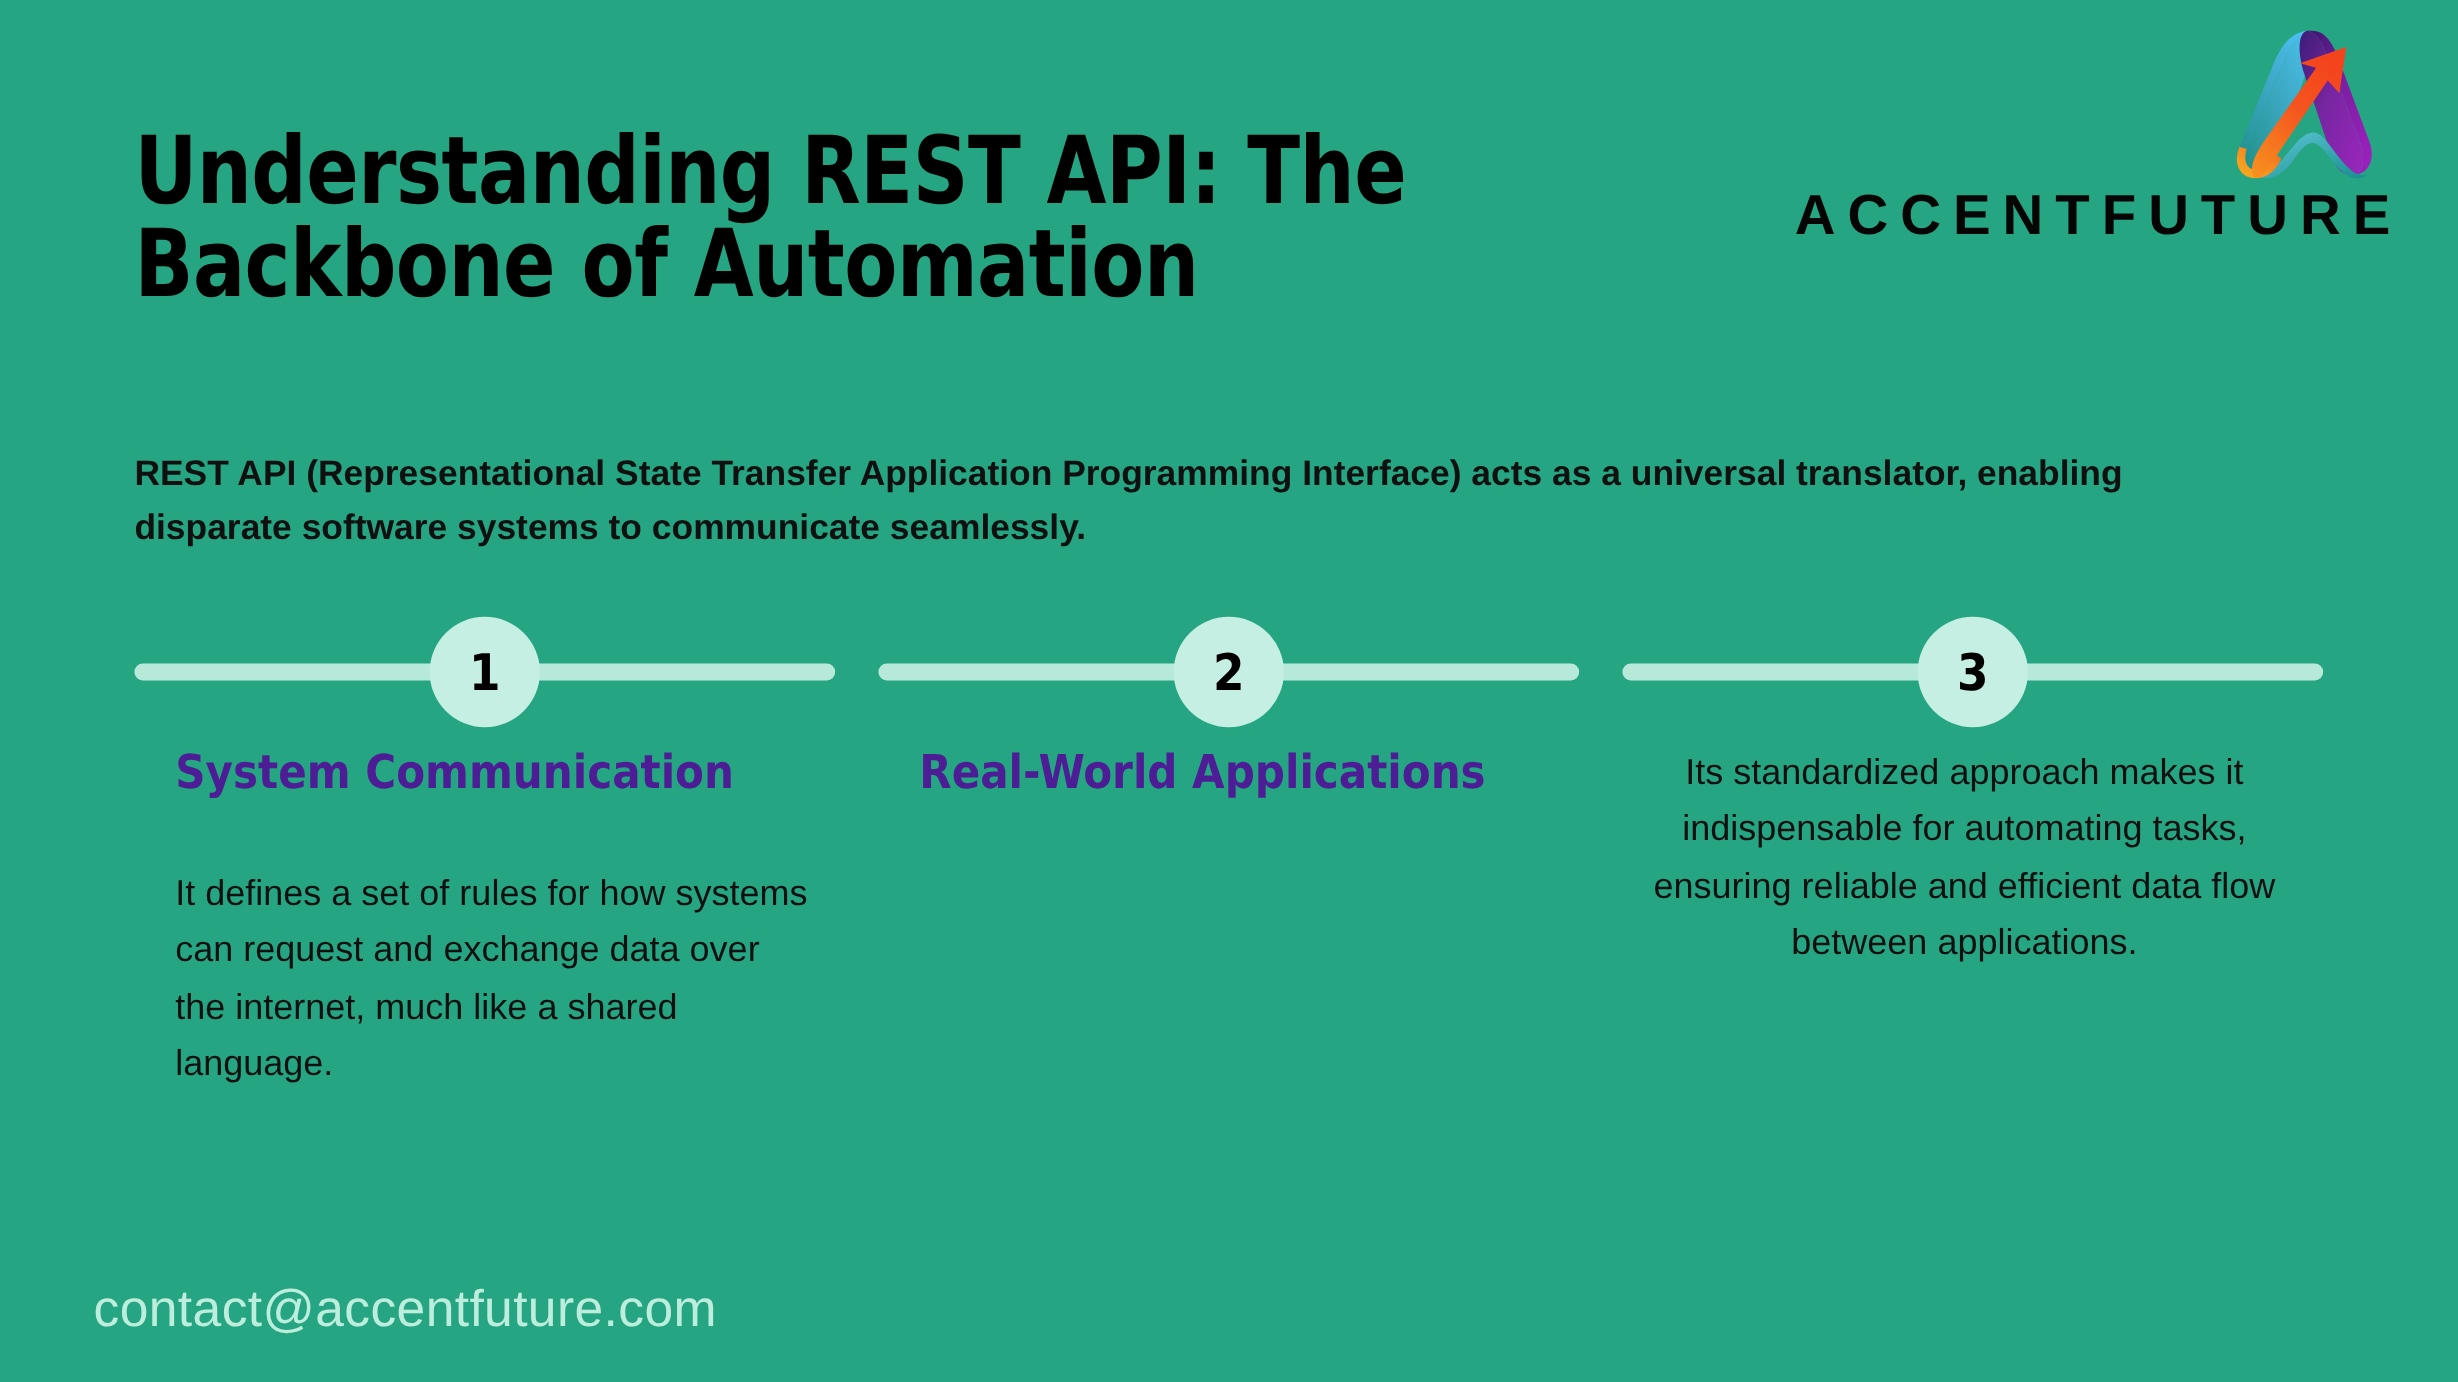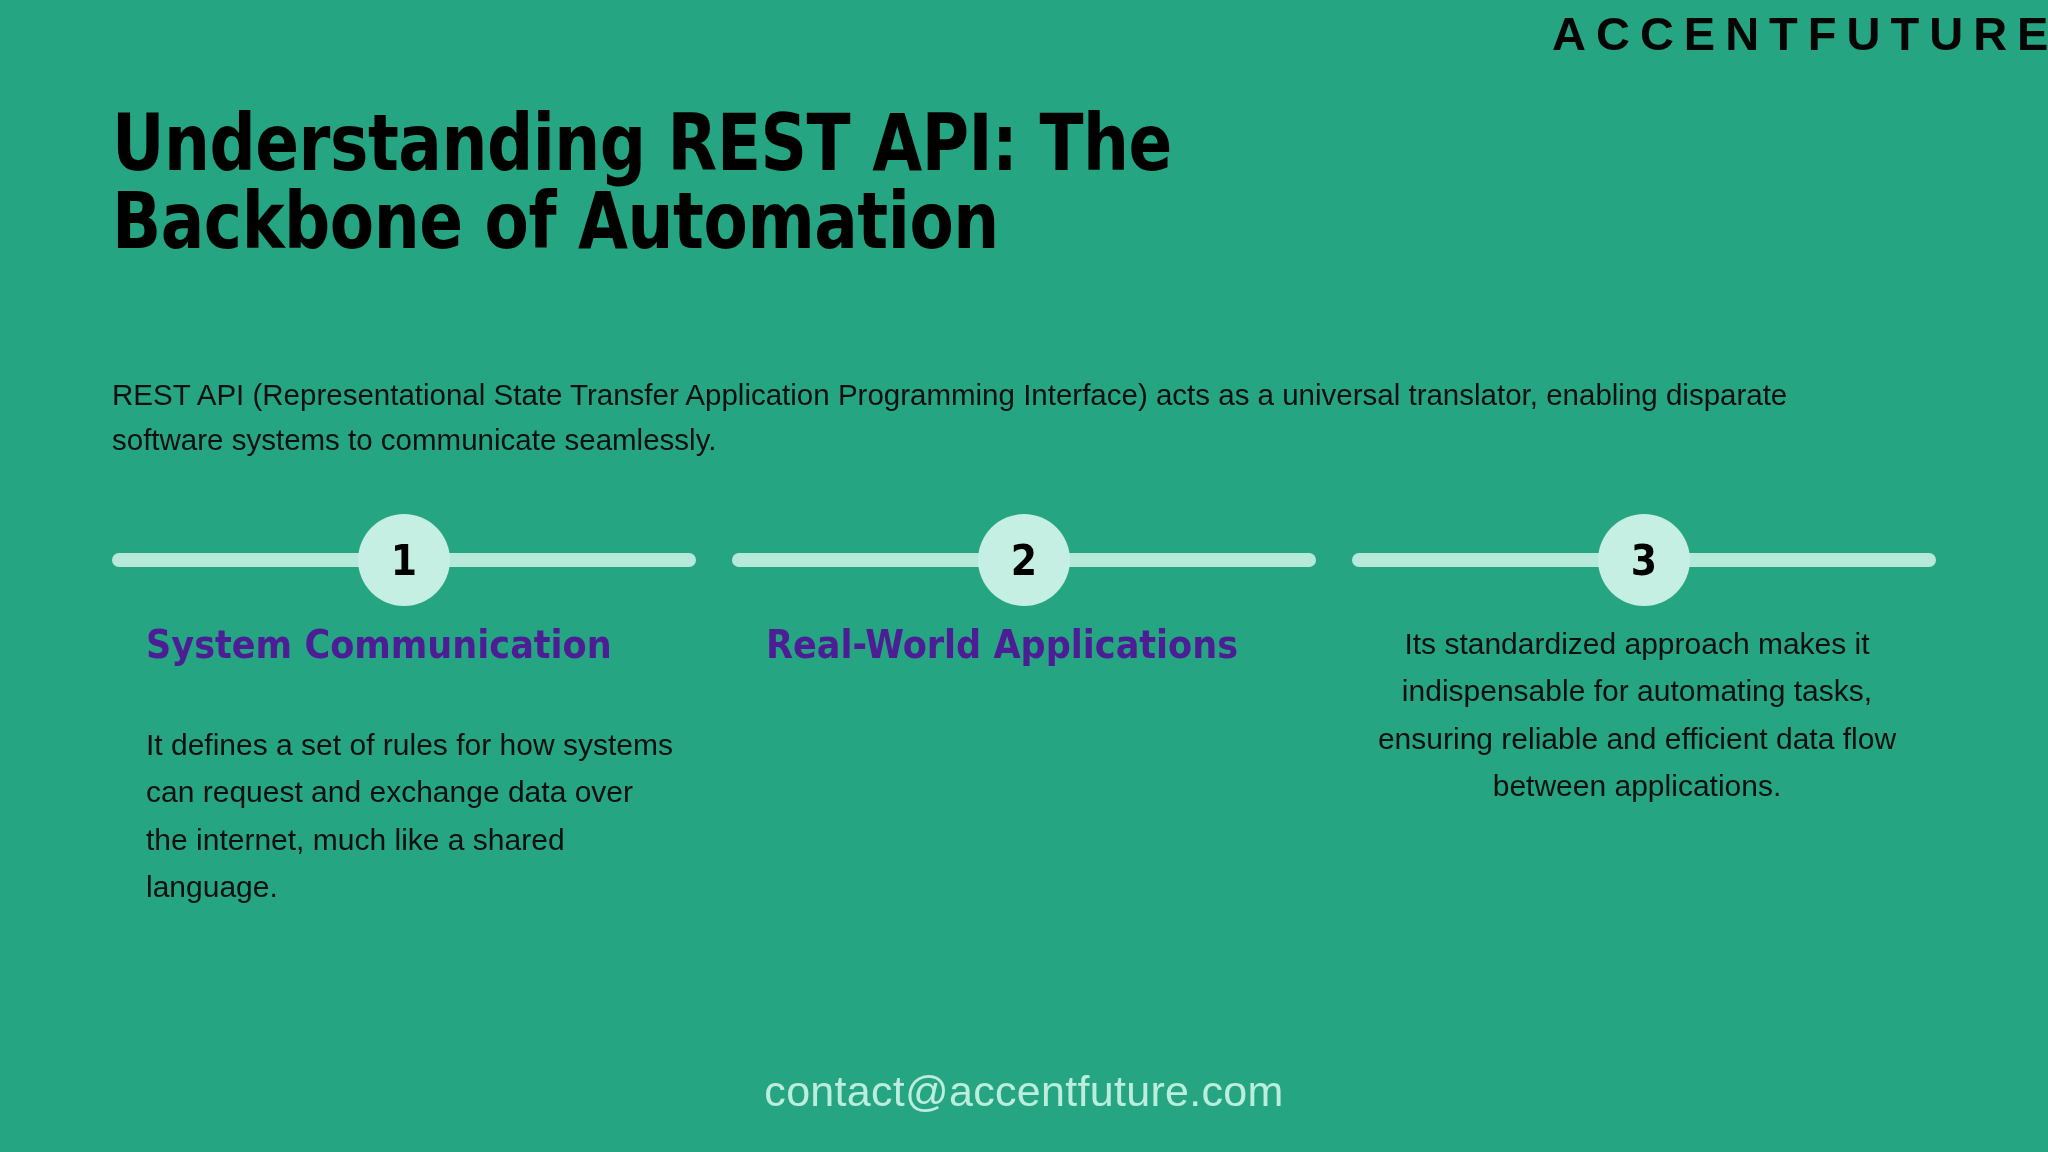--- a/index.html
+++ b/index.html
@@ -14,22 +14,22 @@
     background:#26A583;
     position:relative;
   }
 
   
   .logo-block {
     position:absolute;
     top:14px; right:46px;
     width:460px;
     display:flex;
-    flex-direction:row;
-    align-items:flex-start;
+    flex-direction:column;
+    align-items:flex-end;
   }
   .logo-mark { width:165px; height:145px; display:block; }
   .logo-word {
     font-family:"Liberation Sans", sans-serif;
     font-weight:700;
     font-size:47px;
     letter-spacing:10px;
     color:#050505;
     line-height:1;
     margin-top:-4px;
@@ -53,21 +53,21 @@
   }
 
   
   .intro {
     position:absolute;
     left:112px; top:372px;
     width:1740px;
     font-size:29.5px;
     line-height:1.53;
     color:#101010;
-    font-weight:400;
+    font-weight:700;
   }
 
   
   .cols {
     position:absolute;
     left:112px; top:512px;
     width:1824px;
     display:flex;
     gap:36px;
   }
@@ -122,21 +122,21 @@
     padding-right:14px;
   }
   .col-3 .col-head { padding-left:0; }
   .col-3 .col-body { margin-top:12px; padding-left:0;text-align:center; }
 
   
   .footer {
     position:absolute;
     left:0; right:0; bottom:36px;
     display:flex;
-    justify-content:center;
+    justify-content:space-between;
     align-items:baseline;
     padding:0 78px;
   }
   .footer-item {
     font-size:43px;
     color:#BCEDDD;
     font-weight:400;
     letter-spacing:0.3px;
     white-space:nowrap;
   }

